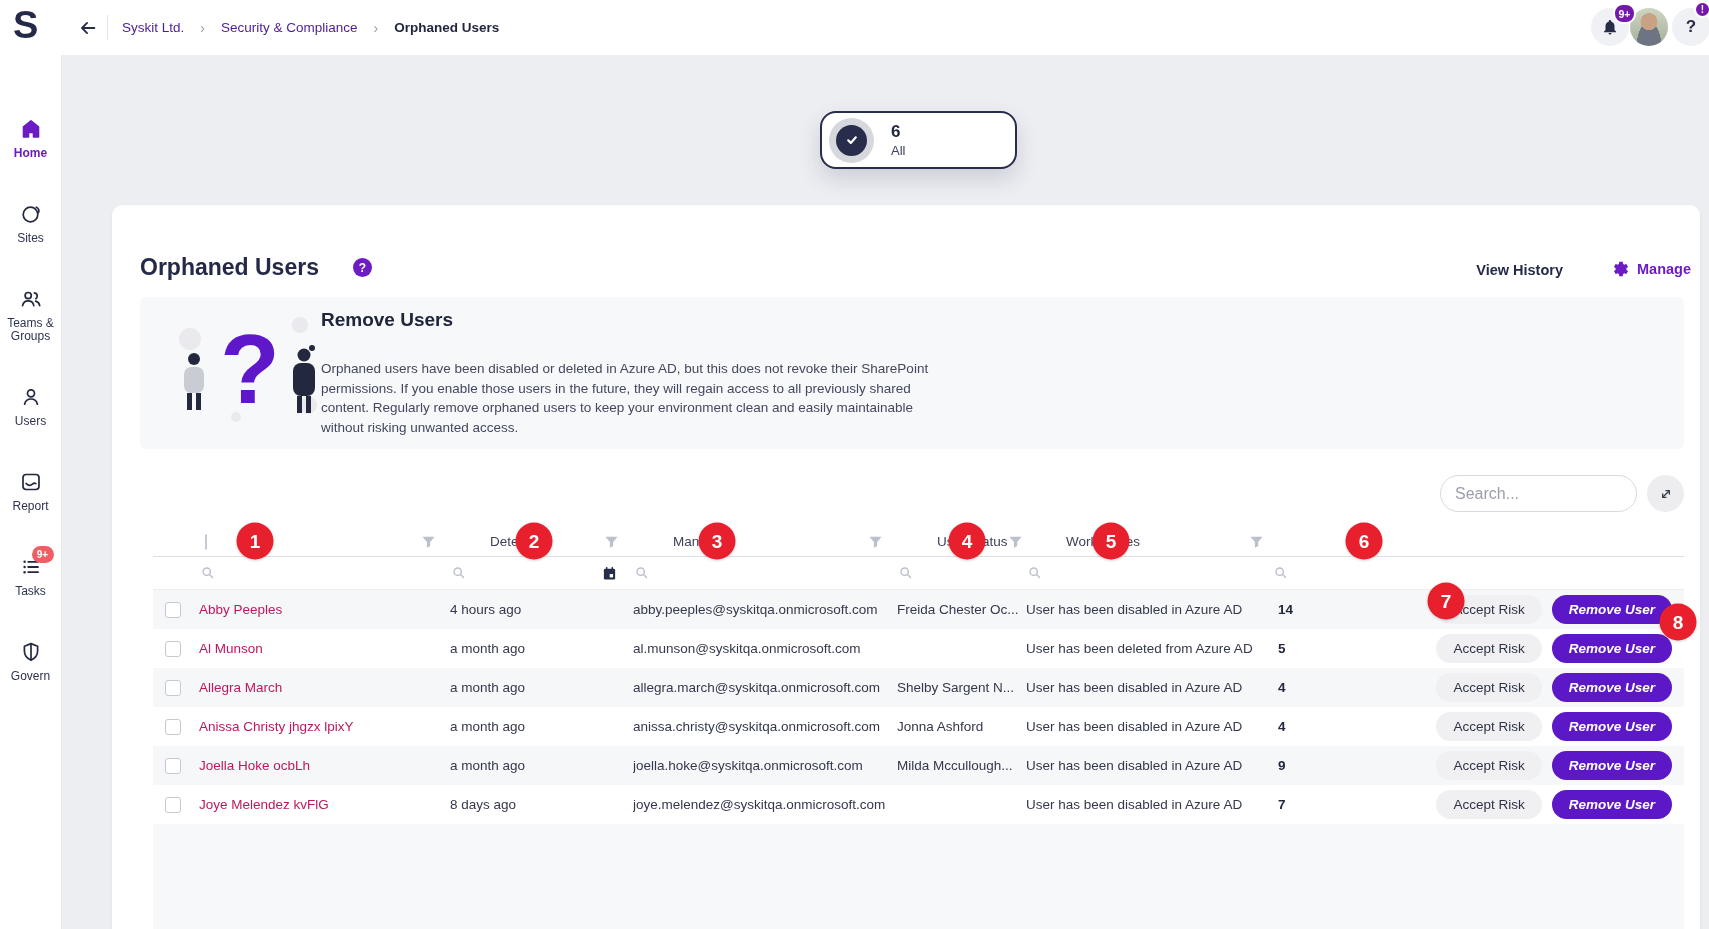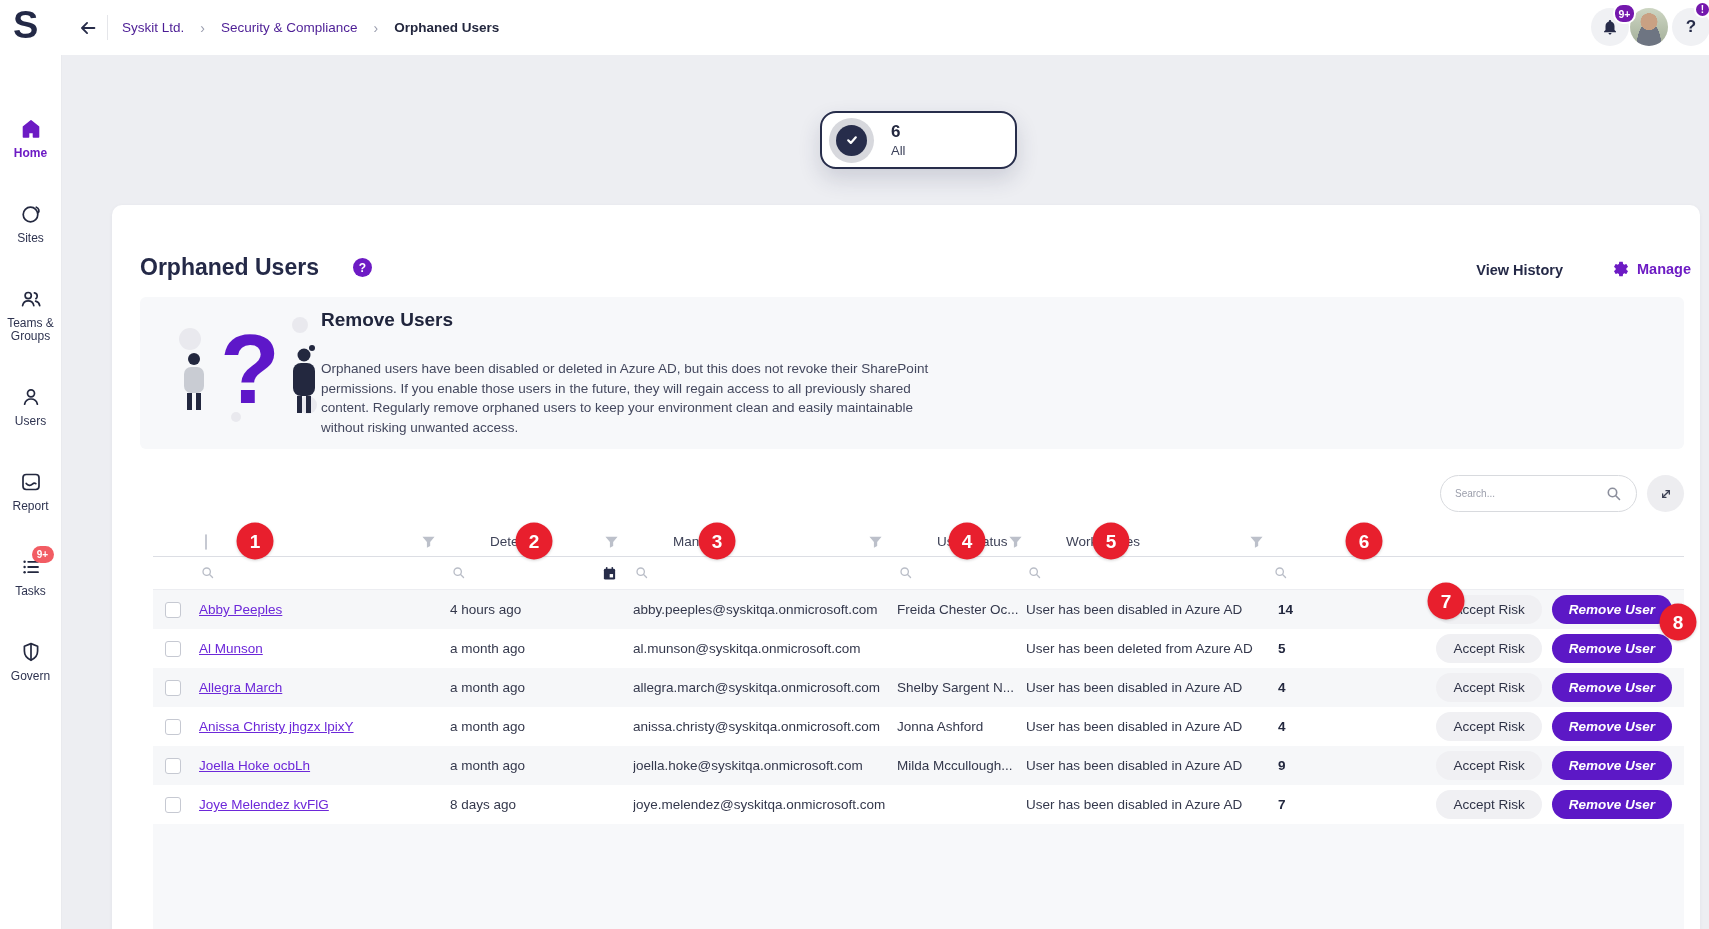--- a/index.html
+++ b/index.html
@@ -52,38 +52,38 @@
   .title-help { position:absolute; left:241px; top:53px; width:19px; height:19px; border-radius:50%; background:#6d1bc4; color:#fff; font-size:12px; font-weight:700; display:flex; align-items:center; justify-content:center; cursor:pointer; }
   .view-history { position:absolute; right:137px; top:57px; font-size:14.5px; font-weight:600; color:#242947; cursor:pointer; }
   .manage { position:absolute; right:9px; top:55px; display:flex; align-items:center; gap:7px; color:#6d1bc4; font-weight:700; font-size:14.5px; cursor:pointer; }
 
   .info { position:absolute; left:28px; right:16px; top:92px; height:152px; background:#f7f8fa; border-radius:6px; }
   .illus { position:absolute; left:36px; top:18px; }
   .info-heading { position:absolute; left:181px; top:12px; font-size:19px; font-weight:700; color:#20253c; }
   .info-body { position:absolute; left:181px; top:62px; width:632px; font-size:13.5px; color:#44485e; line-height:1.45; }
 
   .search-pill { position:absolute; top:270px; right:63px; width:197px; height:37px; border:1px solid #d8dade; border-radius:19px; background:#fff; display:flex; align-items:center; padding:0 14px; }
-  .search-pill input { border:none; outline:none; flex:1; font-size:10px; font-family:"Liberation Sans",sans-serif; color:#4a4e60; background:transparent; }
+  .search-pill input { border:none; outline:none; flex:1; font-size:16px; font-family:"Liberation Sans",sans-serif; color:#4a4e60; background:transparent; }
   .search-pill input::placeholder { color:#9b9eab; }
   .expand-btn { position:absolute; top:270px; right:16px; width:37px; height:37px; border-radius:50%; background:#ededf0; display:flex; align-items:center; justify-content:center; cursor:pointer; }
 
   
   .table { position:absolute; left:41px; top:322px; width:1531px; }
   .grid-row { display:grid; grid-template-columns:46px 251px 183px 264px 129px 246px 138px 1fr; align-items:center; }
   .t-head { height:30px; border-bottom:1px solid #dcdee4; font-size:13.5px; color:#3e4257; }
   .hc { display:flex; align-items:center; height:100%; padding-right:14px; white-space:nowrap;margin-left:40px; }
   .hc .funnel { margin-left:auto; }
   .hc.hc-ws { padding-right:8px; }
   .t-filter { height:33px; border-bottom:1px solid #ecedf1; }
   .fc { display:flex; align-items:center; height:100%; padding-left:2px; }
   .fc .cal { margin-left:auto; margin-right:16px; }
   .t-row { height:39px; font-size:13.5px; color:#34384c; }
   .t-row.alt { background:#f6f7f9; }
   .cb { width:16px; height:16px; border:1.5px solid #c6c9d2; border-radius:3px; background:#fff; margin-left:12px; cursor:pointer; }
-  .c-user { color:#6d28d9; padding-right:8px; overflow:hidden; white-space:nowrap;text-decoration:underline; }
+  .c-user { color:#be185d; padding-right:8px; overflow:hidden; white-space:nowrap; }
   .c-plain { padding-right:8px; overflow:hidden; white-space:nowrap; }
   .c-ws { font-weight:700; color:#23283f; padding-left:6px; }
   .c-actions { display:flex; justify-content:flex-end; align-items:center; gap:10px; padding-right:12px; }
   .pill { height:29px; border-radius:15px; display:flex; align-items:center; padding:0 17px; font-size:13.5px; cursor:pointer; white-space:nowrap; }
   .pill-accept { background:#f0f0f3; color:#2f3347; }
   .pill-remove { background:#5c18c6; color:#fff; font-weight:700;font-style:italic; }
   .filler { height:180px; background:#f7f8fa; }
 
   
   .annot { position:absolute; width:37px; height:37px; border-radius:50%; background:#e81f2d; color:#fff; font-size:19px; font-weight:700; display:flex; align-items:center; justify-content:center; transform:translate(-50%,-50%); z-index:20; box-shadow:0 1px 3px rgba(0,0,0,.18); }

